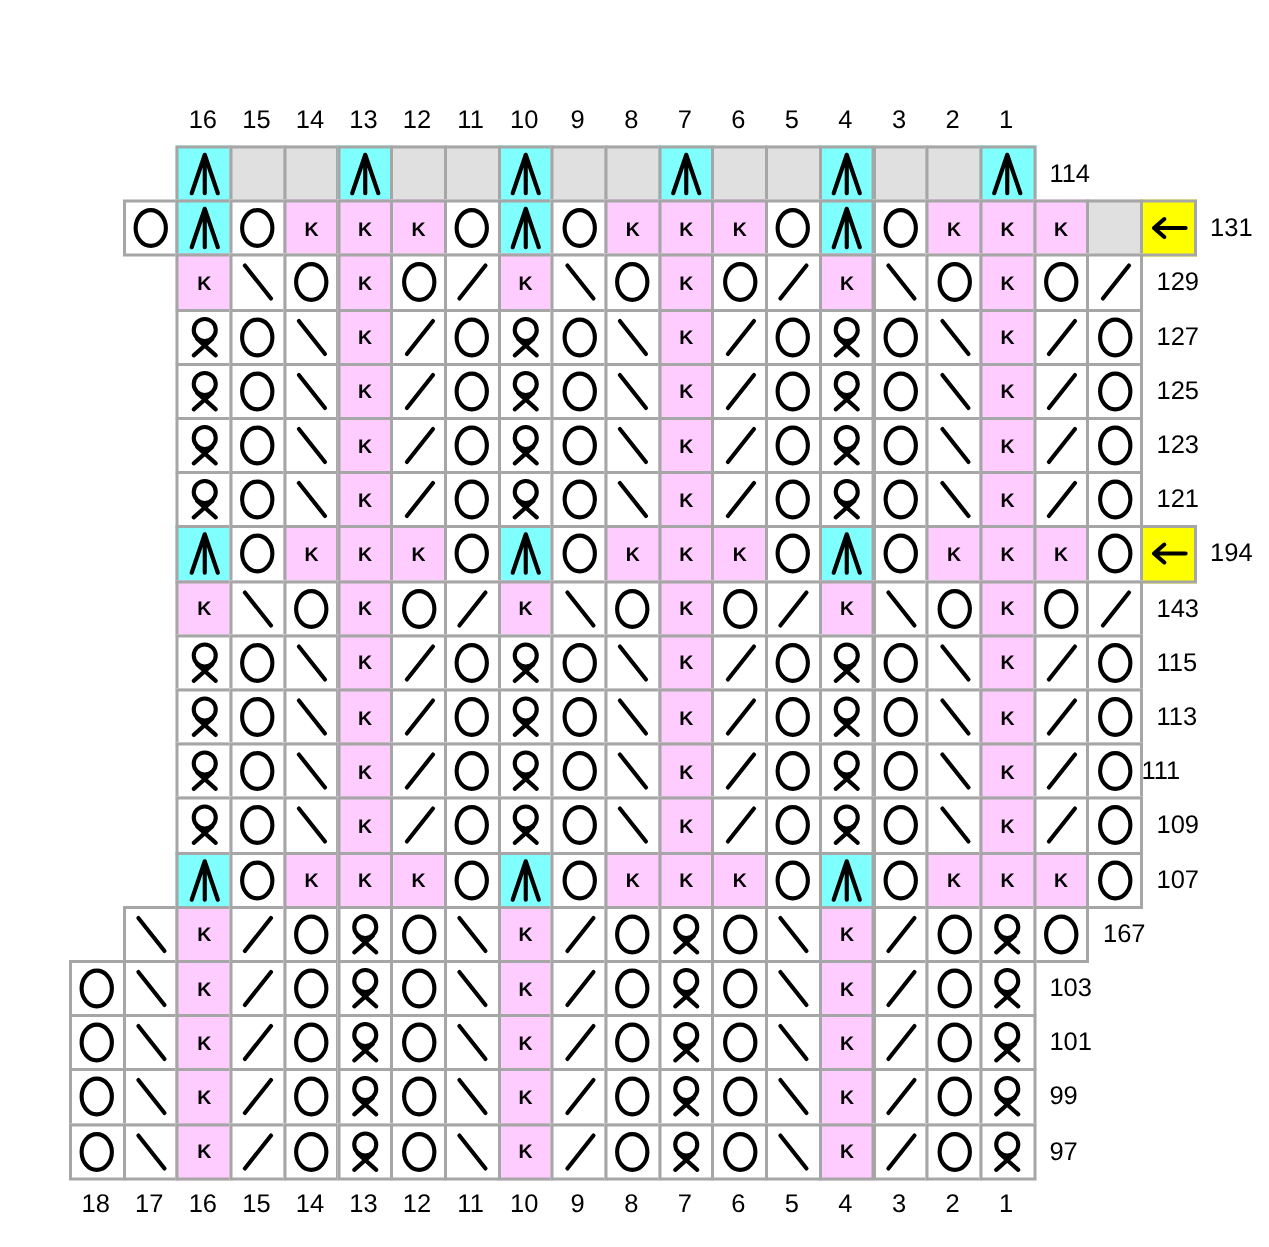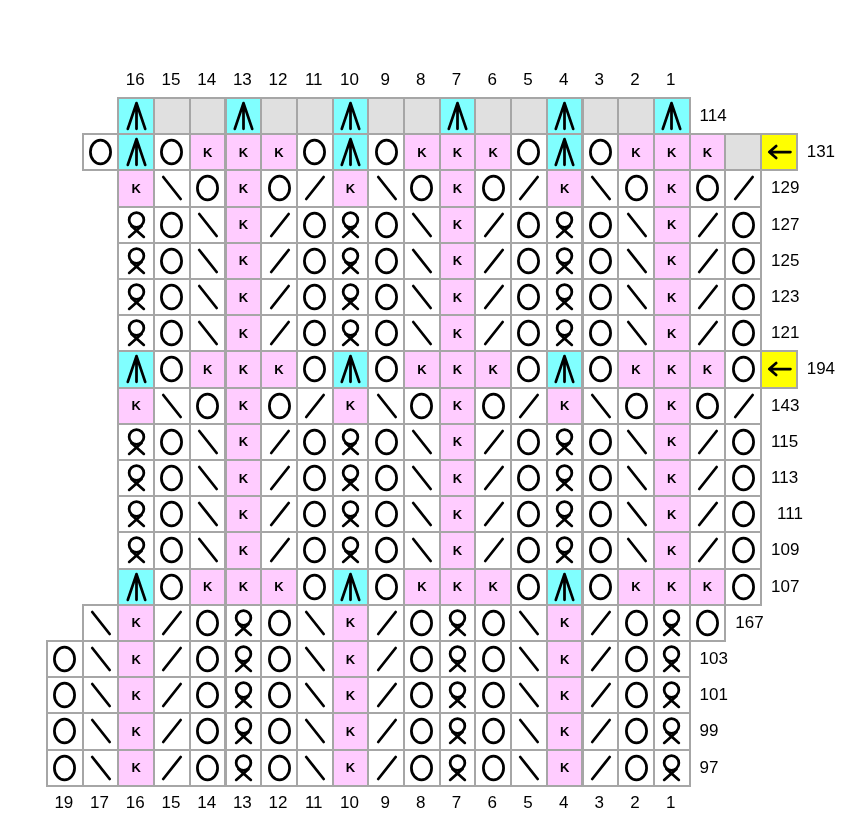--- a/index.html
+++ b/index.html
@@ -984,21 +984,21 @@
       <div class="cell" style="left: 688.6px; top: 495.2px; width: 37.7px; height: 38.2px;">
         <svg width="33" height="34" viewBox="0 0 36 36">
           <line x1="9" y1="30" x2="28" y2="6" fill="none" stroke="#000000" stroke-width="3" stroke-linecap="round" stroke-linejoin="round"></line>
         </svg>
       </div>
       <div class="cell" style="left: 724.3px; top: 495.2px; width: 37.7px; height: 38.2px;">
         <svg width="33" height="34" viewBox="0 0 36 36">
           <ellipse cx="18" cy="18" rx="11" ry="13" fill="none" stroke="#000000" stroke-width="3" stroke-linecap="round" stroke-linejoin="round"></ellipse>
         </svg>
       </div>
-      <div class="rownum" style="left: 777px; top: 504.2px;">111</div>
+      <div class="rownum" style="left: 761px; top: 504.2px;">111</div>
       <div class="cell" style="left: 117.4px; top: 531.4px; width: 37.7px; height: 38.2px;">
         <svg width="33" height="34" viewBox="0 0 36 36">
           <circle cx="18" cy="12.5" r="8" fill="none" stroke="#000000" stroke-width="3" stroke-linecap="round" stroke-linejoin="round"></circle>
           <path d="M10,31 L23.5,19 M26,31 L12.5,19" fill="none" stroke="#000000" stroke-width="3" stroke-linecap="round" stroke-linejoin="round"></path>
         </svg>
       </div>
       <div class="cell" style="left: 153.1px; top: 531.4px; width: 37.7px; height: 38.2px;">
         <svg width="33" height="34" viewBox="0 0 36 36">
           <ellipse cx="18" cy="18" rx="11" ry="13" fill="none" stroke="#000000" stroke-width="3" stroke-linecap="round" stroke-linejoin="round"></ellipse>
         </svg>
@@ -1602,21 +1602,21 @@
       <div class="colnum" style="left: 331.6px; top: 70px; width: 35.7px;">10</div>
       <div class="colnum" style="left: 367.3px; top: 70px; width: 35.7px;">9</div>
       <div class="colnum" style="left: 403px; top: 70px; width: 35.7px;">8</div>
       <div class="colnum" style="left: 438.7px; top: 70px; width: 35.7px;">7</div>
       <div class="colnum" style="left: 474.4px; top: 70px; width: 35.7px;">6</div>
       <div class="colnum" style="left: 510.1px; top: 70px; width: 35.7px;">5</div>
       <div class="colnum" style="left: 545.8px; top: 70px; width: 35.7px;">4</div>
       <div class="colnum" style="left: 581.5px; top: 70px; width: 35.7px;">3</div>
       <div class="colnum" style="left: 617.2px; top: 70px; width: 35.7px;">2</div>
       <div class="colnum" style="left: 652.9px; top: 70px; width: 35.7px;">1</div>
-      <div class="colnum" style="left: 46px; top: 792.8px; width: 35.7px;">19</div>
+      <div class="colnum" style="left: 46px; top: 792.8px; width: 35.7px;">18</div>
       <div class="colnum" style="left: 81.7px; top: 792.8px; width: 35.7px;">17</div>
       <div class="colnum" style="left: 117.4px; top: 792.8px; width: 35.7px;">16</div>
       <div class="colnum" style="left: 153.1px; top: 792.8px; width: 35.7px;">15</div>
       <div class="colnum" style="left: 188.8px; top: 792.8px; width: 35.7px;">14</div>
       <div class="colnum" style="left: 224.5px; top: 792.8px; width: 35.7px;">13</div>
       <div class="colnum" style="left: 260.2px; top: 792.8px; width: 35.7px;">12</div>
       <div class="colnum" style="left: 295.9px; top: 792.8px; width: 35.7px;">11</div>
       <div class="colnum" style="left: 331.6px; top: 792.8px; width: 35.7px;">10</div>
       <div class="colnum" style="left: 367.3px; top: 792.8px; width: 35.7px;">9</div>
       <div class="colnum" style="left: 403px; top: 792.8px; width: 35.7px;">8</div>

